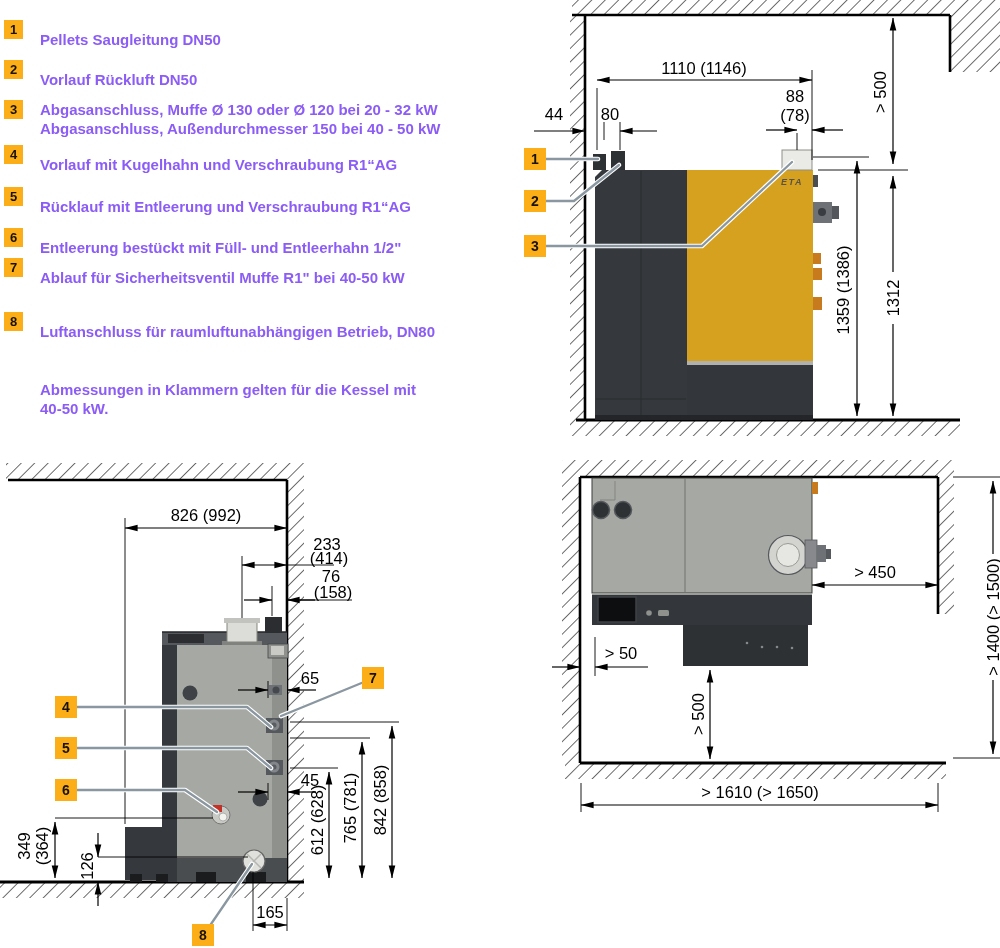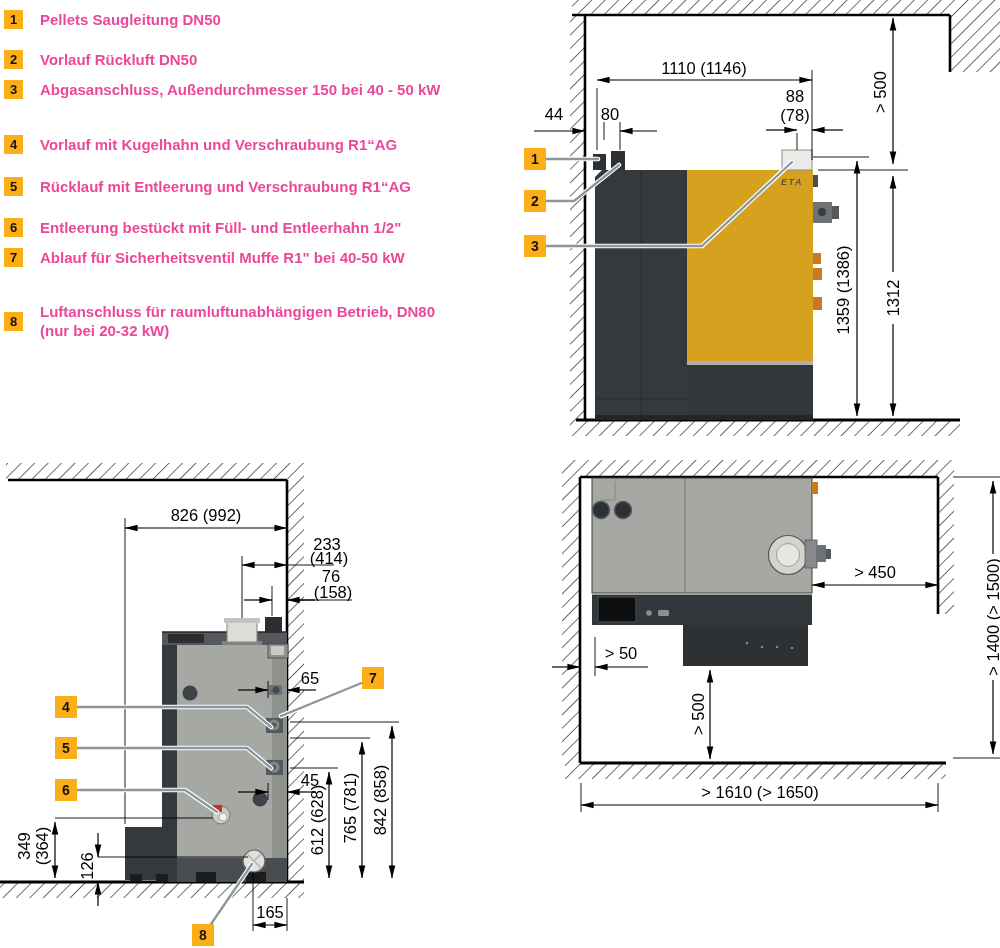--- a/index.html
+++ b/index.html
@@ -26,21 +26,21 @@
   .whitebg{fill:#fff;}
   .lead-u{stroke:#fff;stroke-width:4.6;fill:none;stroke-linecap:round;stroke-linejoin:round;}
   .lead{stroke:#8A97A0;stroke-width:2.3;fill:none;stroke-linecap:round;stroke-linejoin:round;}
   .cob{fill:#FBAE17;}
   .cot{font:700 14px "Liberation Sans",sans-serif;fill:#191307;text-anchor:middle;}
   .logo{font:italic 700 9px "Liberation Sans",sans-serif;fill:#5A5346;letter-spacing:1.5px;text-anchor:middle;}
   #legend{position:absolute;left:0;top:0;width:520px;height:440px;}
   .lrow{position:absolute;left:4px;display:flex;align-items:center;gap:17px;}
   .badge{width:19px;height:19px;flex:0 0 19px;background:#FBAE17;color:#191307;
          font:700 13px/19px "Liberation Sans",sans-serif;text-align:center;}
-  .ltxt{font:700 15px/19px "Liberation Sans",sans-serif;color:#ec4899;white-space:nowrap;}
+  .ltxt{font:700 15px/19px "Liberation Sans",sans-serif;color:#8b5cf6;white-space:nowrap;margin-top:20px;}
   .note{left:40px;}
 </style>
 </head>
 <body>
 <div id="canvas">
 
 <div id="legend">
   <div class="lrow" style="top:10px">
     <div class="badge">1</div>
     <div class="ltxt">
@@ -49,20 +49,21 @@
   </div>
   <div class="lrow" style="top:50px">
     <div class="badge">2</div>
     <div class="ltxt">
           <div>Vorlauf Rückluft DN50</div>
         </div>
   </div>
   <div class="lrow" style="top:80px">
     <div class="badge">3</div>
     <div class="ltxt">
+      <div>Abgasanschluss, Muffe Ø 130 oder Ø 120 bei 20 - 32 kW</div>
       <div>Abgasanschluss, Außendurchmesser 150 bei 40 - 50 kW</div>
     </div>
   </div>
   <div class="lrow" style="top:135px">
     <div class="badge">4</div>
     <div class="ltxt">
           <div>Vorlauf mit Kugelhahn und Verschraubung R1“AG</div>
         </div>
   </div>
   <div class="lrow" style="top:177px">
@@ -80,21 +81,26 @@
   <div class="lrow" style="top:248px">
     <div class="badge">7</div>
     <div class="ltxt">
       <div>Ablauf für Sicherheitsventil Muffe R1" bei 40-50 kW</div>
     </div>
   </div>
   <div class="lrow" style="top:302px">
     <div class="badge">8</div>
     <div class="ltxt">
       <div>Luftanschluss für raumluftunabhängigen Betrieb, DN80</div>
-      <div>(nur bei 20-32 kW)</div>
+    </div>
+  </div>
+  <div class="lrow note" style="top:360px">
+    <div class="ltxt">
+      <div>Abmessungen in Klammern gelten für die Kessel mit</div>
+      <div>40-50 kW.</div>
     </div>
   </div>
 </div>
 
 <svg id="fv" width="480" height="450" viewBox="520 0 480 450">
   <defs>
     <marker id="aF" viewBox="0 0 14 8" refX="13.2" refY="4" markerWidth="14" markerHeight="8" markerUnits="userSpaceOnUse" orient="auto-start-reverse">
       <path d="M0.6,0.7 L13.4,4 L0.6,7.3 Z" fill="#000"></path>
     </marker>
     <pattern id="hF" width="9.5" height="9.5" patternUnits="userSpaceOnUse" patternTransform="rotate(45)">

